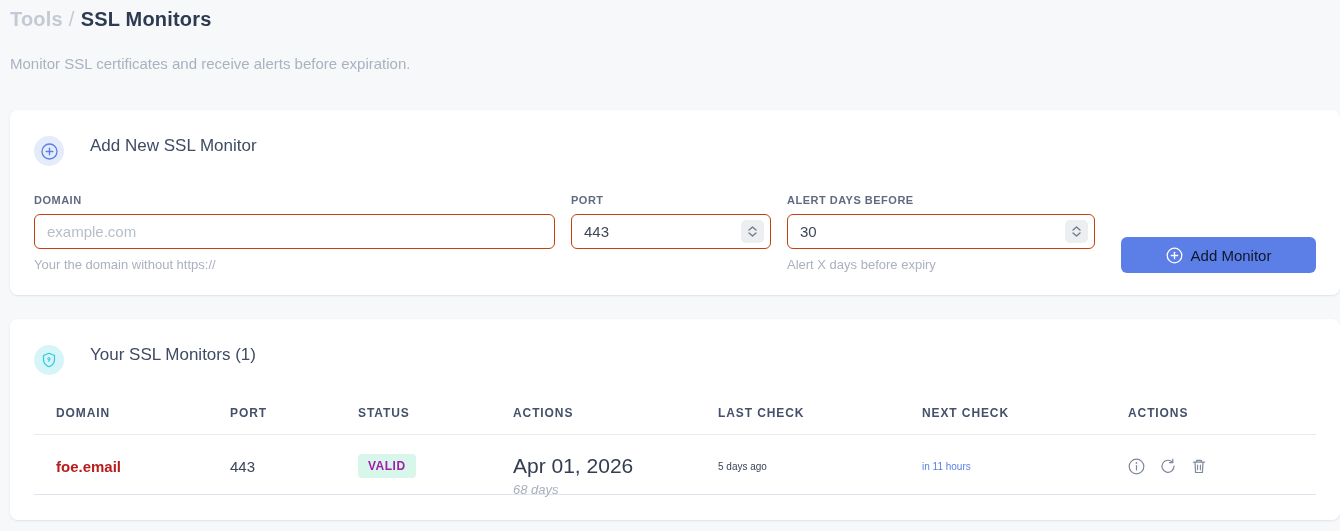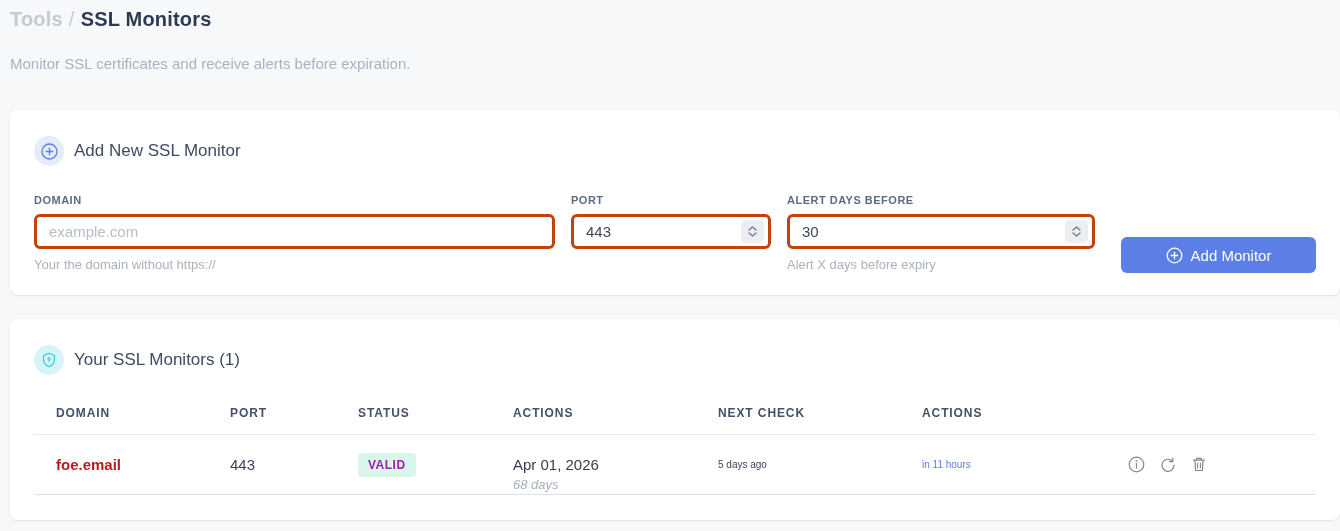--- a/index.html
+++ b/index.html
@@ -22,21 +22,21 @@
   
   .card {
     background:#fff;
     border-radius:8px;
     box-shadow:0 1px 3px rgba(40,50,70,.07), 0 1px 1px rgba(40,50,70,.04);
     padding:26px 24px 22px 24px;
   }
   .card-add { margin-top:38px; }
   .card-list { margin-top:24px; padding-bottom:0; }
 
-  .card-header { display:flex; align-items:center; gap:10px; }
+  .card-header { display:flex; align-items:flex-start; gap:26px; }
   .icon-badge {
     width:30px; height:30px; border-radius:50%;
     display:flex; align-items:center; justify-content:center; flex:0 0 auto;
   }
   .icon-badge.blue { background:#e4ebfb; }
   .icon-badge.cyan { background:#d6f5f8; }
   .card-title { font-size:17px; font-weight:500; color:#3f4b63; }
 
   
   .form-row { display:flex; gap:16px; margin-top:28px; align-items:flex-start; }
@@ -45,38 +45,38 @@
   .field-port { width:200px; }
   .field-alert { width:308px; }
   .field-submit { width:195px; padding-top:43px; margin-left:auto; }
   .field-label {
     font-size:11px; font-weight:700; color:#5f6b80;
     letter-spacing:.5px; margin-bottom:8px;
   }
   .input-wrap { position:relative; }
   .text-input {
     width:100%; height:35px;
-    border:3px solid #c2410c; border-radius:6px;
+    border:1px solid #c2410c; border-radius:6px;
     padding:0 12px; font-size:15px; color:#3d4757;
     font-family:"Liberation Sans", sans-serif;
     background:#fff; outline:none;
   }
   .text-input.num { padding-right:40px; }
   .text-input::placeholder { color:#b6bec9; }
   .stepper {
     position:absolute; right:7px; top:6px;
     width:23px; height:23px; border-radius:5px;
     background:#eceef2; display:flex; flex-direction:column;
     align-items:center; justify-content:center; gap:1px; cursor:pointer;
   }
   .helper { margin-top:8px; font-size:13px; color:#aab2bf; }
 
   .btn-primary {
     width:100%; height:36px; border:none; border-radius:6px;
-    background:#5b7fe6; color:#ffffff; font-size:15px; font-weight:500;
+    background:#5b7fe6; color:#0f172a; font-size:15px; font-weight:500;
     font-family:"Liberation Sans", sans-serif;
     display:flex; align-items:center; justify-content:center; gap:8px;
     cursor:pointer;
   }
 
   
   .table { margin-top:31px; }
   .tr {
     display:grid;
     grid-template-columns:174px 128px 155px 205px 204px 206px 1fr;
@@ -94,21 +94,21 @@
     height:60px;
     border-bottom:1px solid #dfe3ed;
   }
   .cell-domain { font-size:15px; font-weight:700; color:#b91c1c; }
   .cell-plain { font-size:15px; color:#39445a; }
   .badge-valid {
     display:inline-block; padding:5px 10px; border-radius:4px;
     background:#d8f6e9; color:#a21caf;
     font-size:12px; font-weight:700; letter-spacing:.5px;
   }
-  .expires-date { font-size:15px; color:#333d50;margin-top:19px; }
+  .expires-date { font-size:21px; color:#333d50;margin-top:19px; }
   .expires-sub { font-size:13px; color:#a8b0bd; margin-top:4px;font-style:italic; }
   .cell-check { font-size:10px; color:#39445a; }
   .cell-next { font-size:10px; color:#5b7fe6; }
   .actions { display:flex; gap:15px; align-items:center; }
   .action-btn { background:none; border:none; padding:0; cursor:pointer; line-height:0; }
   .card-list .tail { height:25px; }
 </style>
 </head>
 <body>
 
@@ -199,20 +199,21 @@
       </span>
       <span class="card-title">Your SSL Monitors (1)</span>
     </div>
 
     <div class="table">
       <div class="tr head">
         <span class="th">DOMAIN</span>
         <span class="th">PORT</span>
         <span class="th">STATUS</span>
         <span class="th">ACTIONS</span>
+        <span class="th">LAST CHECK</span>
         <span class="th">NEXT CHECK</span>
         <span class="th">ACTIONS</span>
       </div>
 
       <div class="tr row">
         <span class="cell-domain">foe.email</span>
         <span class="cell-plain">443</span>
         <span><span class="badge-valid">VALID</span></span>
         <span>
           <div class="expires-date">Apr 01, 2026</div>

